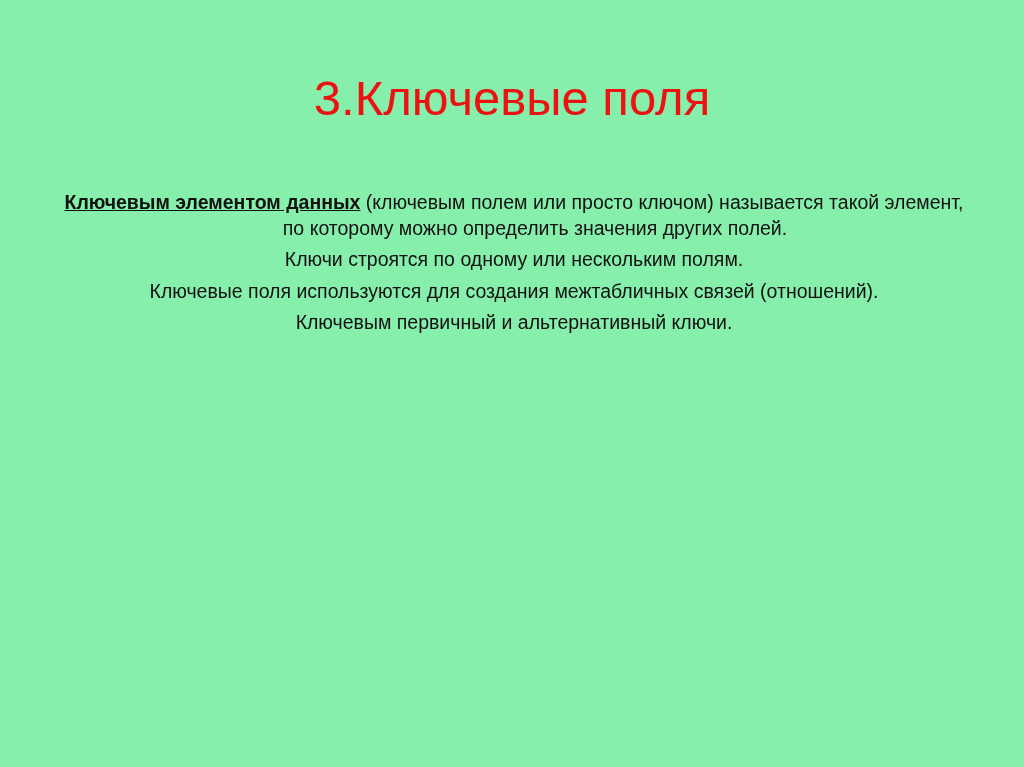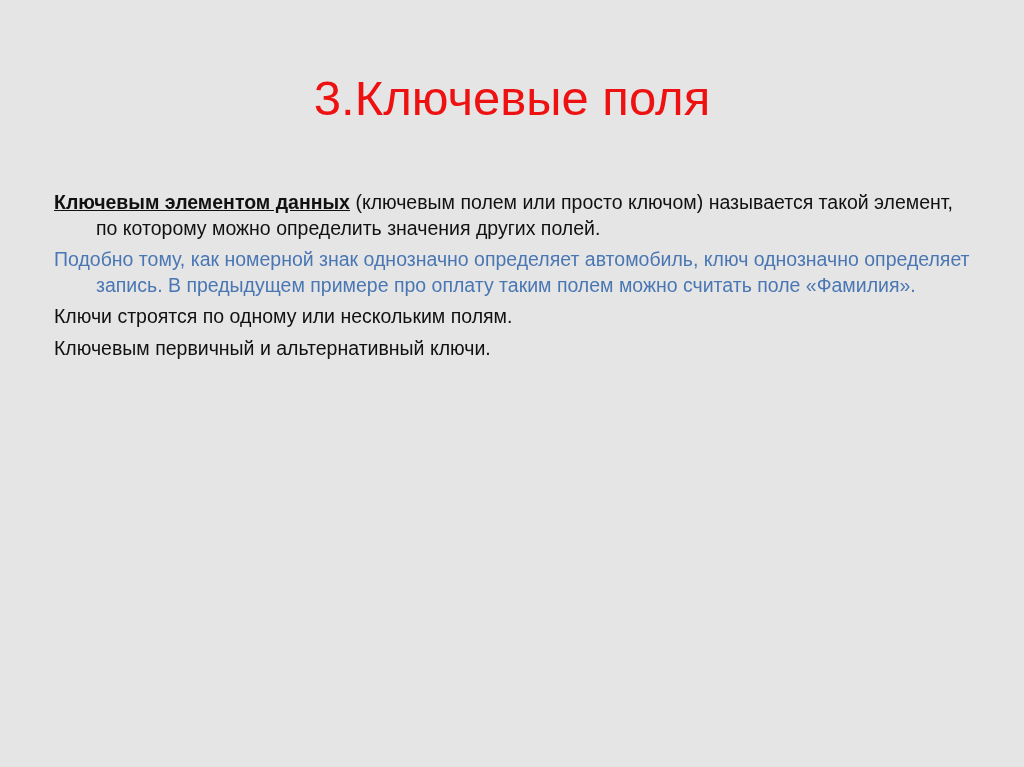--- a/index.html
+++ b/index.html
@@ -12,21 +12,21 @@
       height: 767px;
       position: relative;
       overflow: hidden;
       font-family: "Liberation Sans", "DejaVu Sans", sans-serif;
     }
     .slide {
       position: absolute;
       left: 0; top: 0;
       width: 1024px;
       height: 767px;
-      background: #e5e5e5;
+      background: #86efac;
     }
     .title {
       position: absolute;
       left: 0;
       top: 62px;
       width: 1024px;
       text-align: center;
       font-size: 49px;
       line-height: 72px;
       color: #ee1111;
@@ -39,42 +39,43 @@
       top: 190px;
       width: 920px;
       font-size: 19.5px;
       line-height: 25.5px;
       color: #111111;
     }
     .para {
       margin: 0 0 6px 0;
       padding-left: 42px;
       text-indent: -42px;
+      text-align: center;
     }
     .para.blue {
       color: #4a77b4;
     }
     .para .underline {
       text-decoration: underline;
     }
     .para .bold {
       font-weight: bold;
     }
   </style>
 </head>
 <body>
 
 <div class="slide">
   <h1 class="title">3.Ключевые поля</h1>
 
   <div class="content">
     <p class="para"><span class="underline bold">Ключевым элементом данных</span><span> (ключевым полем или просто ключом) называется такой элемент, по которому можно определить значения других полей.</span></p>
 
-    <p class="para blue">Подобно тому, как номерной знак однозначно определяет автомобиль, ключ однозначно определяет запись. В предыдущем примере про оплату таким полем можно считать поле «Фамилия».</p>
 
     <p class="para">Ключи строятся по одному или нескольким полям.</p>
 
+    <p class="para">Ключевые поля используются для создания межтабличных связей (отношений).</p>
 
     <p class="para">Ключевым первичный и альтернативный ключи.</p>
 
 
   </div>
 </div>
 
 </body></html>

